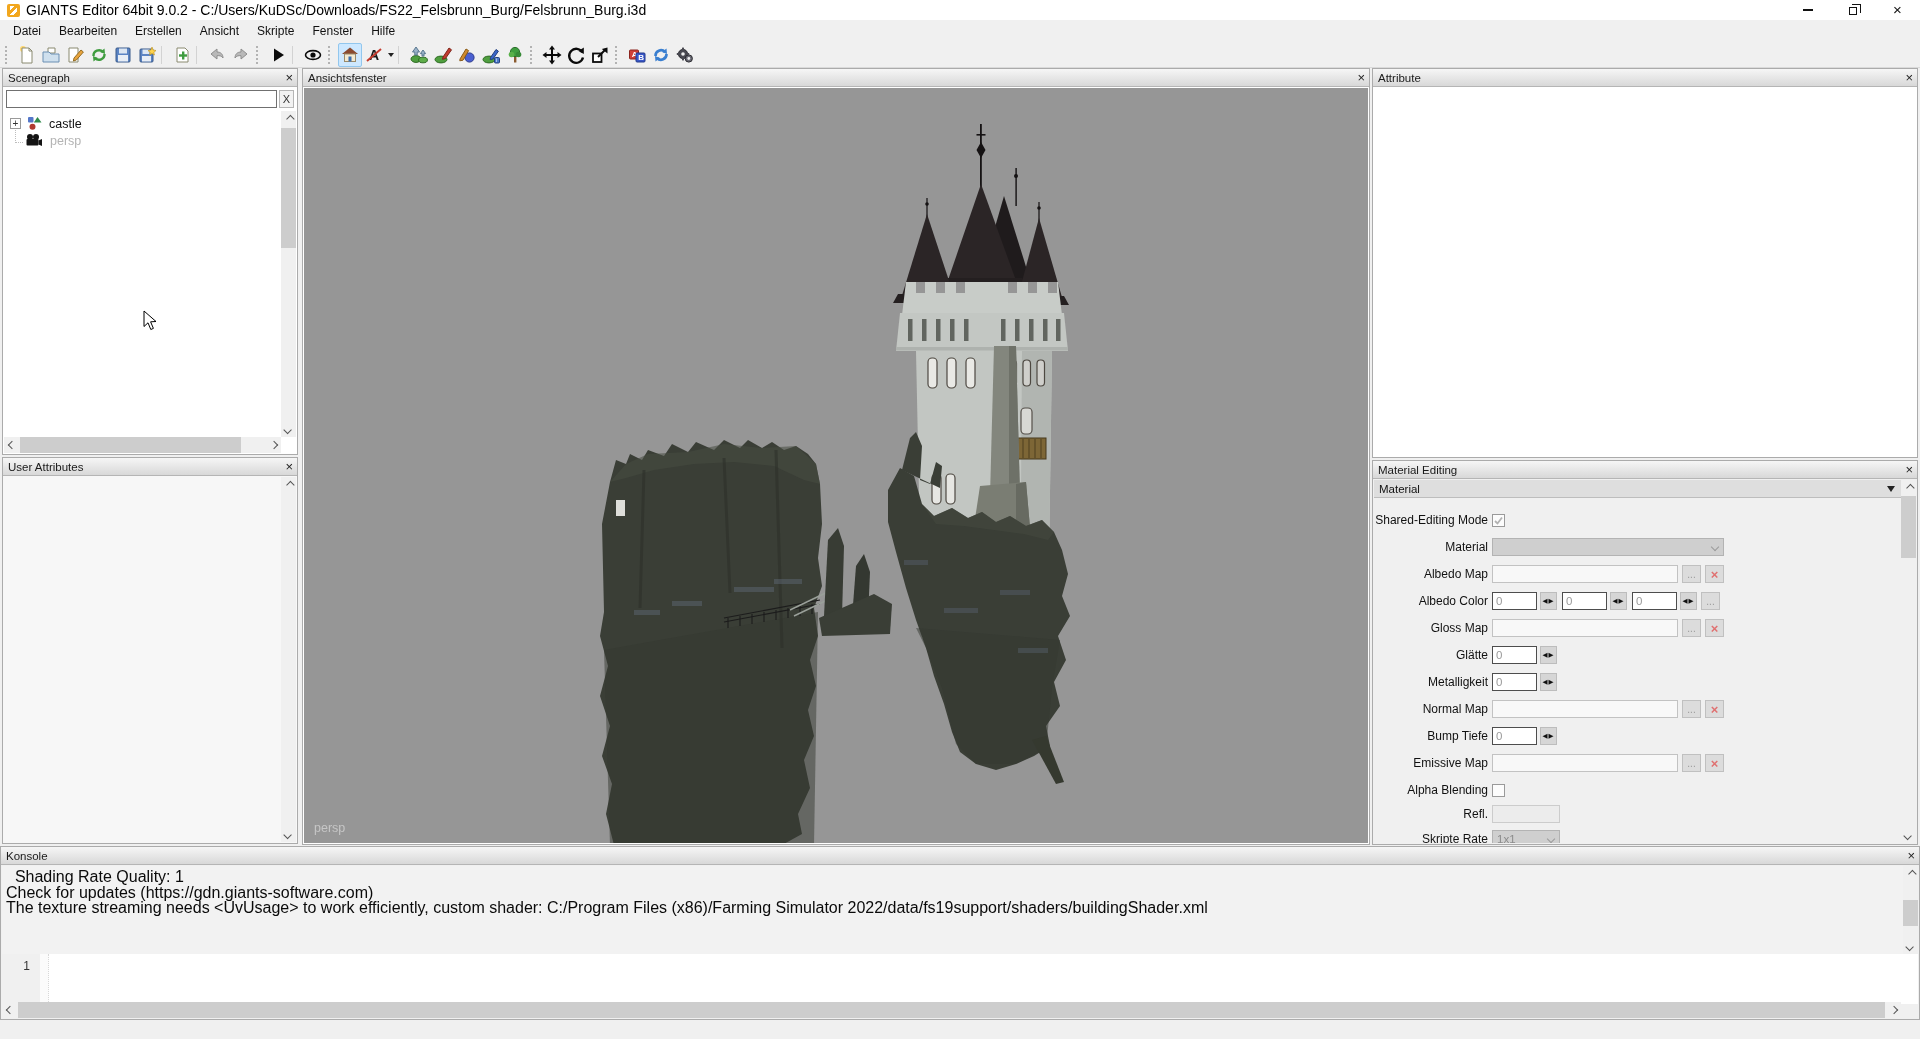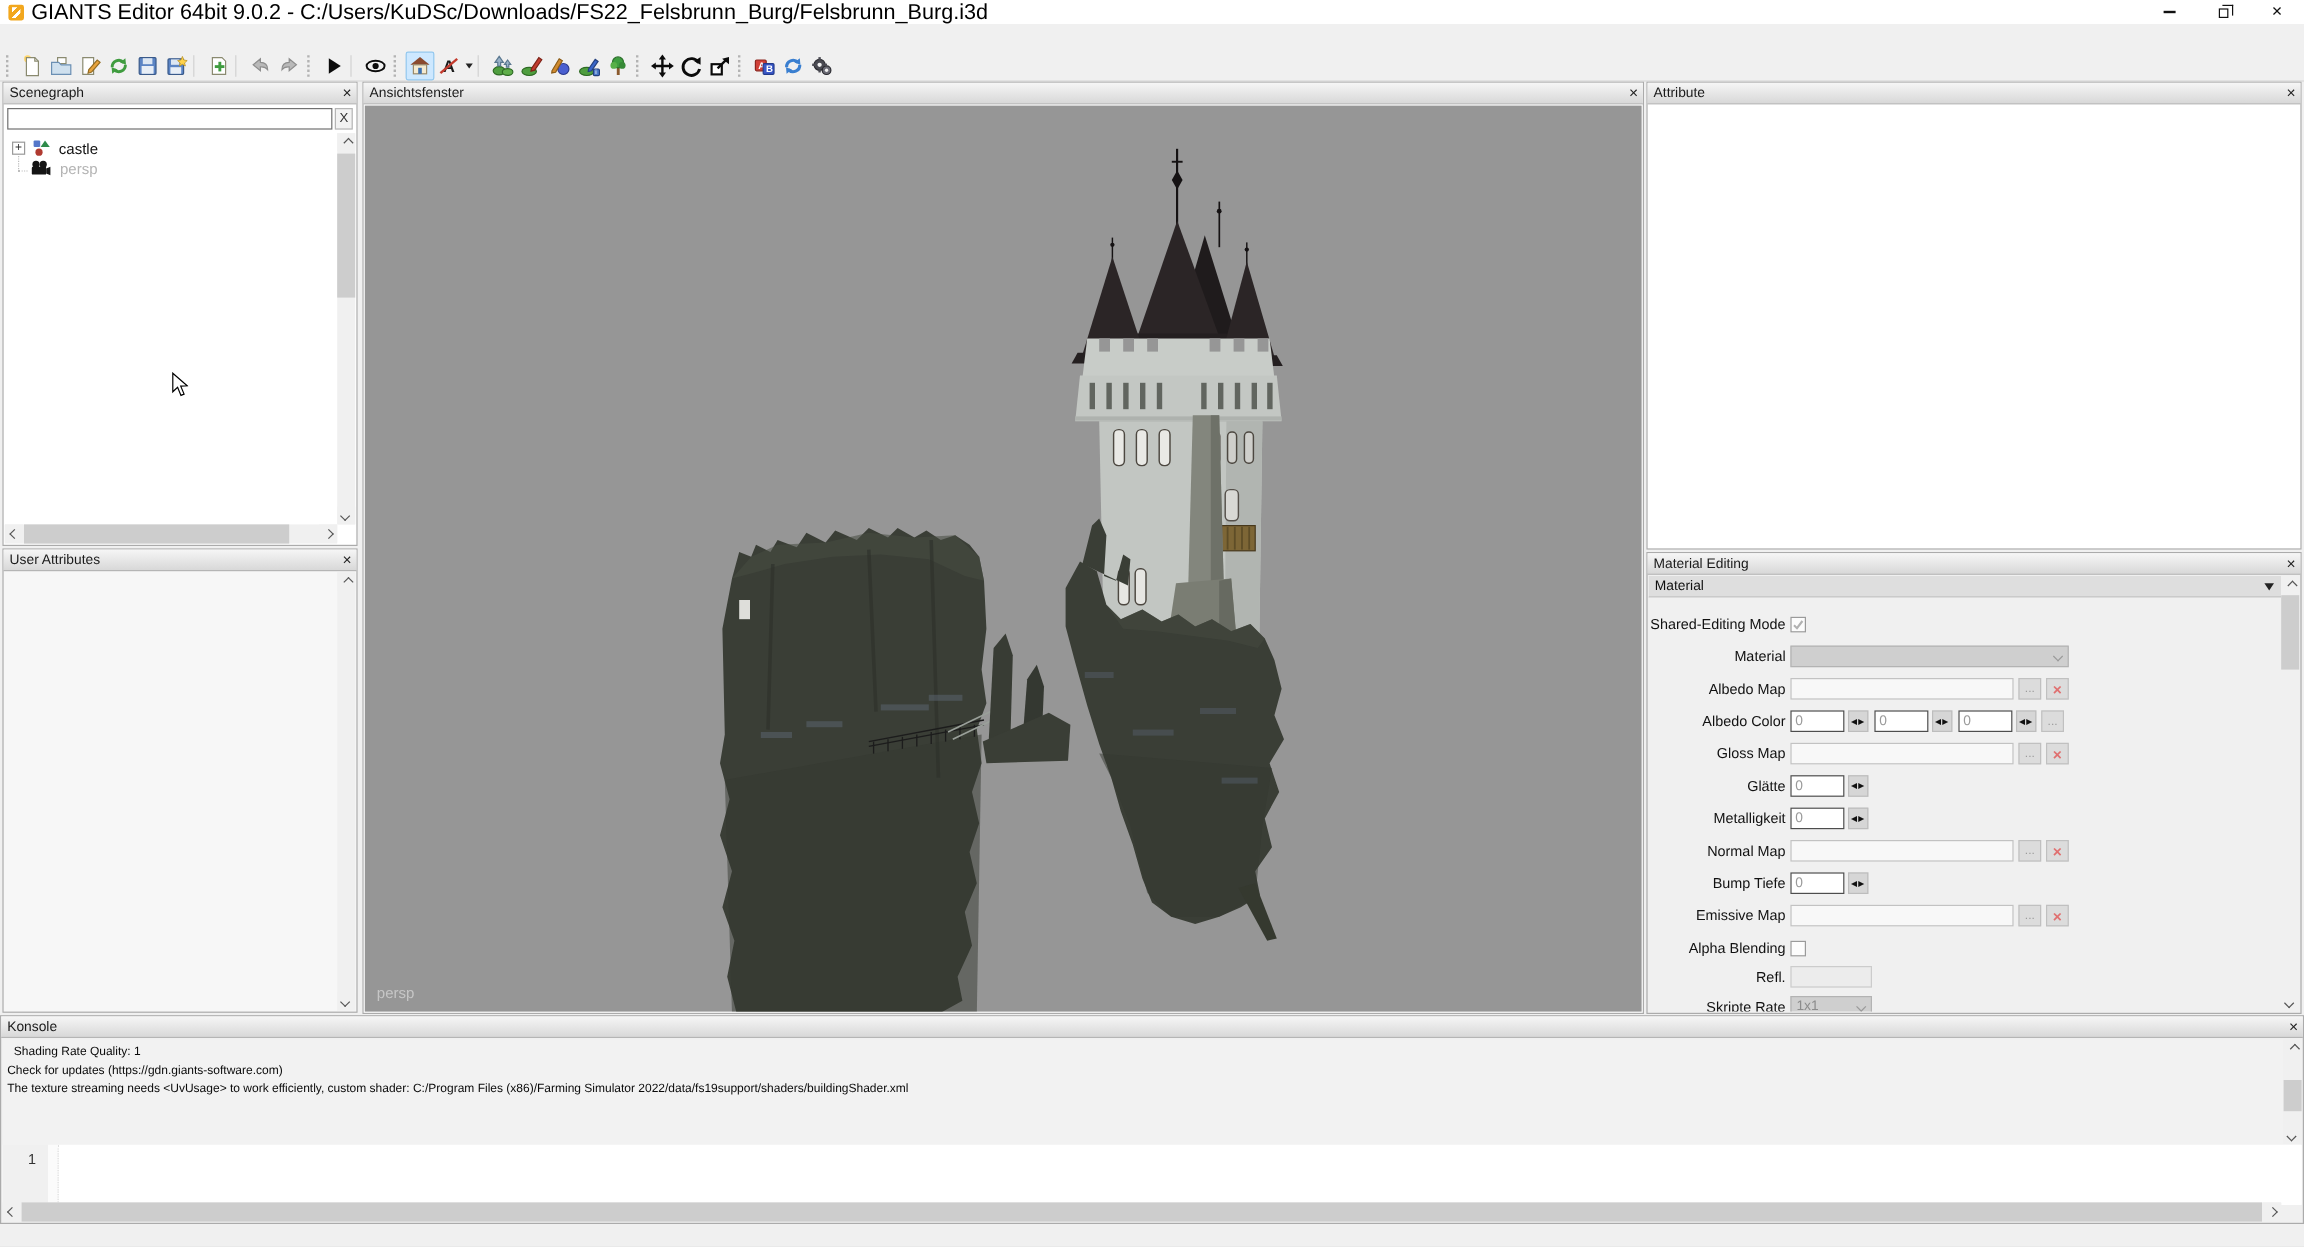--- a/index.html
+++ b/index.html
@@ -7,21 +7,21 @@
   .app{position:relative;width:1920px;height:1039px;background:#f0f0f0;
        font-family:"Liberation Sans","DejaVu Sans",sans-serif;font-size:12px;color:#111;
        overflow:hidden;user-select:none;}
   .abs{position:absolute;}
 
   
   .titlebar{left:0;top:0;width:1920px;height:20px;background:#ffffff;display:flex;align-items:center;}
   .applogo{width:13px;height:13px;margin:0 6px 0 7px;border-radius:2px;background:#f2a71e;position:relative;flex:none;}
   .applogo:before{content:"";position:absolute;left:3px;top:2px;width:7px;height:9px;
      background:linear-gradient(135deg,#fff 0 30%,transparent 30% 55%,#fff 55% 75%,transparent 75%);}
-  .titletext{font-size:18px;color:#000;white-space:nowrap;}
+  .titletext{font-size:14px;color:#000;white-space:nowrap;}
   .wincontrols{position:absolute;right:0;top:0;height:20px;display:flex;}
   .winbtn{width:45px;height:20px;display:flex;align-items:center;justify-content:center;color:#111;font-size:12px;}
   .min-glyph{width:10px;height:1.4px;background:#111;display:block;}
   .restore-glyph{width:8px;height:8px;border:1.2px solid #111;position:relative;display:block;background:#fff;margin-top:2px;}
   .restore-glyph:before{content:"";position:absolute;left:2px;top:-4px;width:8px;height:8px;border:1.2px solid #111;border-left:none;border-bottom:none;}
   .close-glyph{font-size:15px;line-height:10px;}
 
   
   .menubar{left:0;top:20px;width:1920px;height:22px;background:#f0f0f0;display:flex;align-items:center;padding-left:4px;}
   .menuitem{padding:2px 9px;color:#111;}
@@ -93,21 +93,21 @@
   .btnsm.red{color:#e07070;font-size:13px;font-weight:bold;}
   .numfield{width:45px;height:18px;background:#fff;border:1px solid #4d4d4d;color:#9a9a9a;font-size:11.5px;
             display:flex;align-items:center;padding:0 3px;flex:none;}
   .spin{width:17px;height:18px;background:#d6d6d6;border:1px solid #bdbdbd;margin-left:3px;flex:none;
         display:flex;align-items:center;justify-content:center;font-size:6.5px;color:#111;letter-spacing:1px;}
   .reflfield{width:68px;height:18px;background:#ececec;border:1px solid #cccccc;flex:none;}
 
   
   .cloglines{position:absolute;left:1px;top:19px;right:16px;height:88px;background:#f2f2f2;
              padding:3px 0 0 4px;overflow:hidden;}
-  .clog{white-space:pre;font-size:10px;line-height:15.5px;color:#0a0a0a;}
+  .clog{white-space:pre;font-size:16px;line-height:15.5px;color:#0a0a0a;}
   .scripted{position:absolute;left:1px;top:107px;right:1px;height:50px;background:#fff;display:flex;}
   .gutter{width:38px;background:#f0f0f0;text-align:right;padding:5px 10px 0 0;color:#333;font-size:12px;flex:none;}
   .foldcol{width:9px;border-right:1px dotted #d8d8d8;background:#fbfbfb;flex:none;}
 
   
   .statusbar{left:0;top:1051px;width:1920px;height:19px;background:#f0f0f0;border-top:1px solid #d2d2d2;
              display:flex;align-items:center;}
   .statusleft{width:156px;padding-left:5px;border-right:1px solid #dddddd;height:100%;display:flex;align-items:center;}
   .statusright{margin-left:auto;padding-right:18px;}
 
@@ -125,20 +125,29 @@
       <span class="winbtn">
           <i class="min-glyph"></i>
         </span>
       <span class="winbtn">
           <i class="restore-glyph"></i>
         </span>
       <span class="winbtn close-glyph">×</span>
     </div>
   </div>
 
+  <div class="abs menubar">
+    <span class="menuitem">Datei</span>
+    <span class="menuitem">Bearbeiten</span>
+    <span class="menuitem">Erstellen</span>
+    <span class="menuitem">Ansicht</span>
+    <span class="menuitem">Skripte</span>
+    <span class="menuitem">Fenster</span>
+    <span class="menuitem">Hilfe</span>
+  </div>
 
   <div class="abs toolbar">
     <span class="tgrip"></span>
     <span class="tbtn">
         <svg width="20" height="20">
           <circle cx="6" cy="4" r="3" fill="#ffd76e"></circle>
           <path d="M5 3h7l3 3v12H5z" fill="#fff" stroke="#8a8a70"></path>
           <path d="M12 3v3h3" fill="none" stroke="#8a8a70"></path>
         </svg>
       </span>

